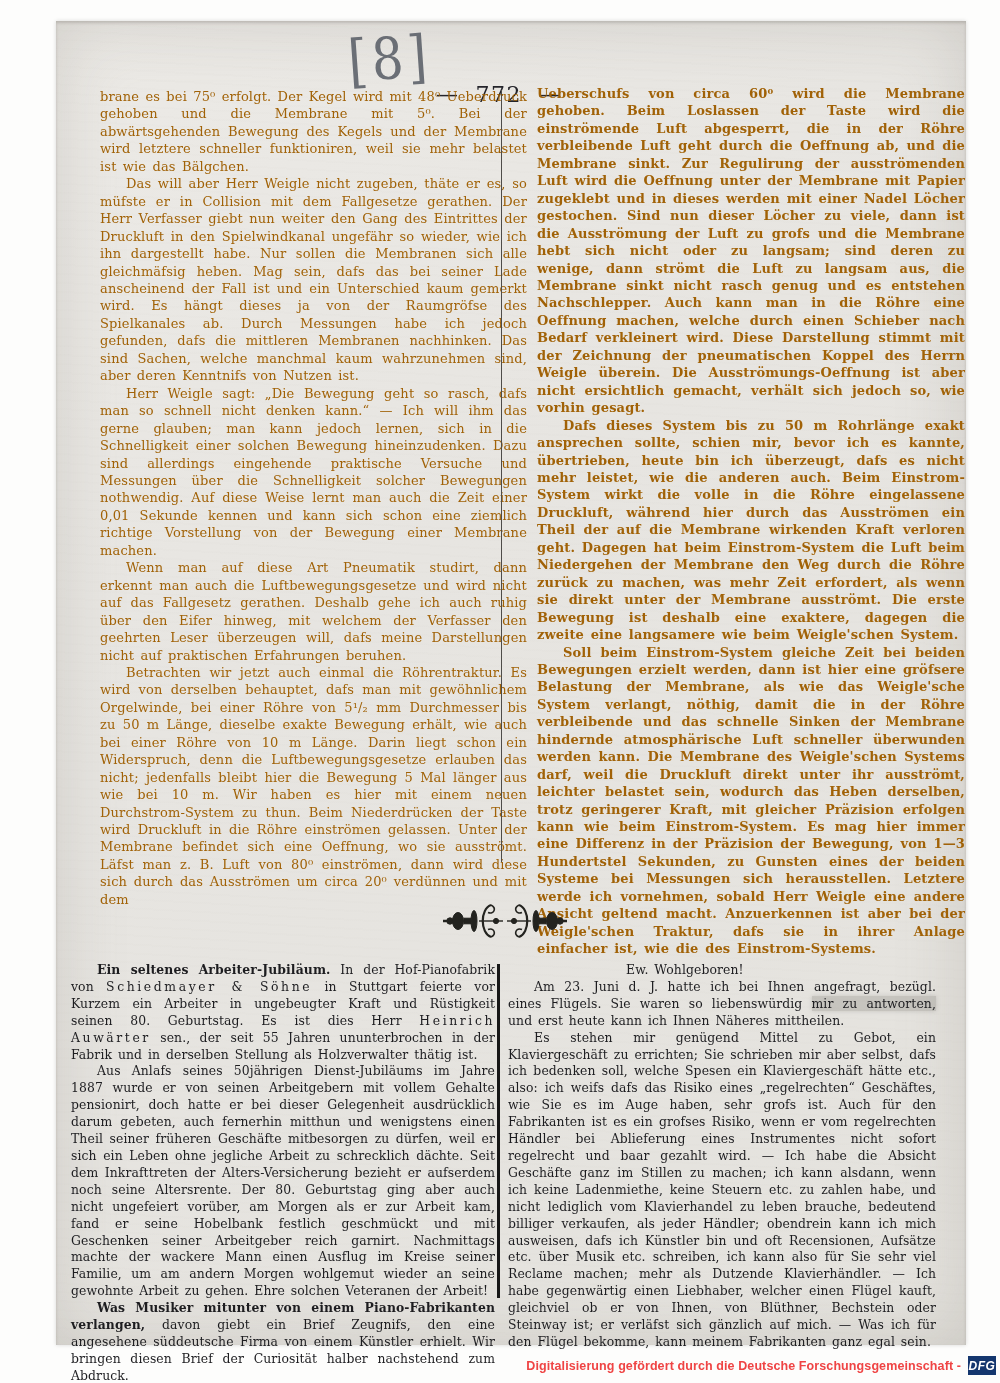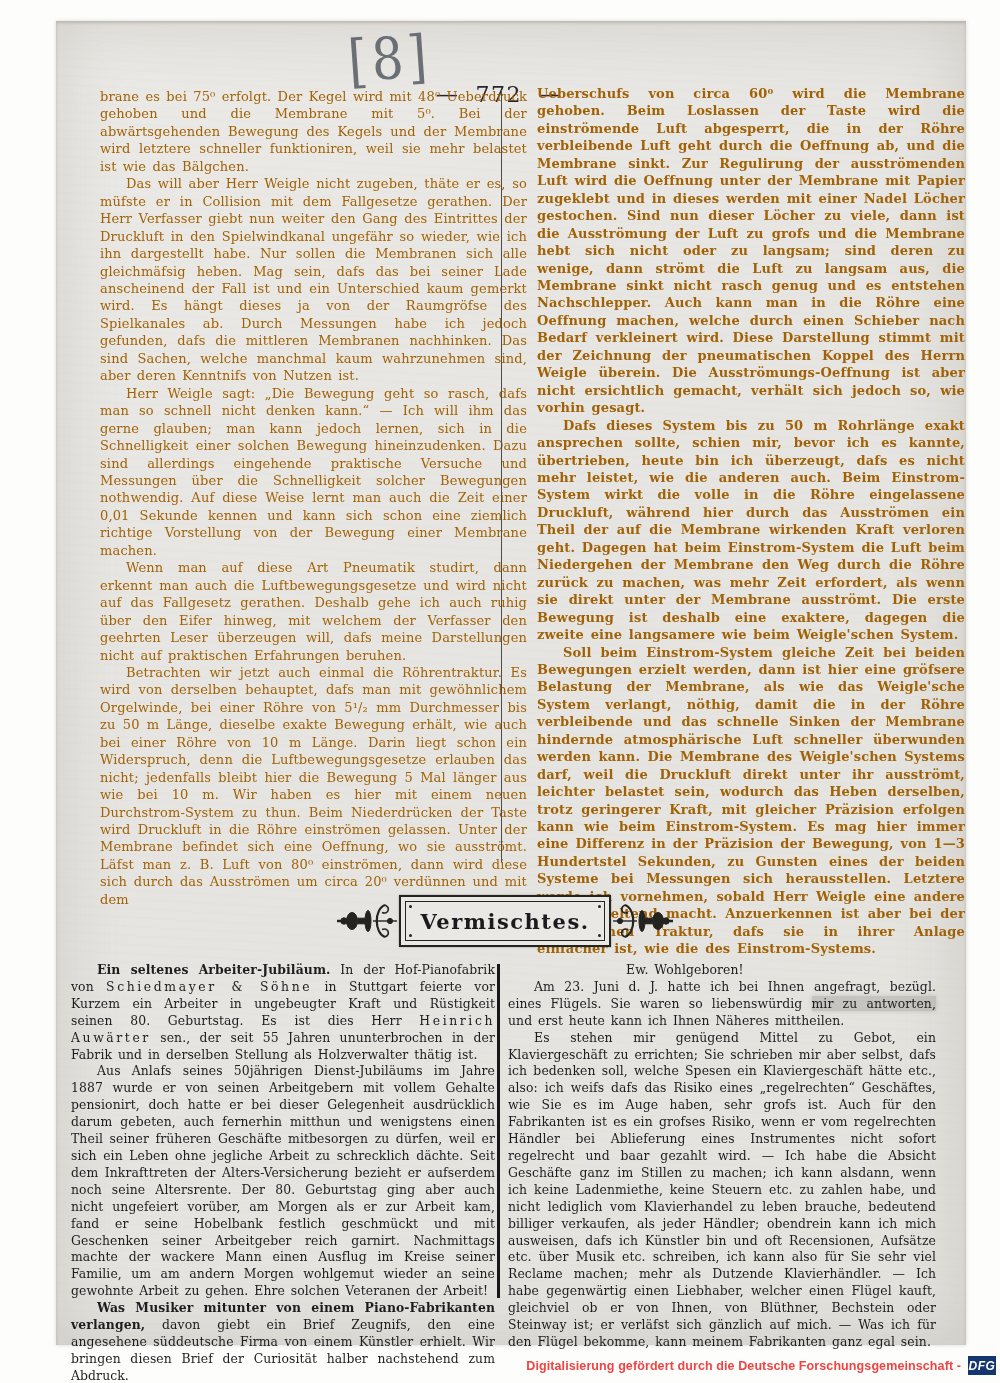--- a/index.html
+++ b/index.html
@@ -88,28 +88,20 @@
         <ellipse cx="15" cy="22" rx="5.5" ry="8.5"></ellipse>
         <rect x="21" y="19.2" width="7" height="5.6"></rect>
         <ellipse cx="31" cy="22" rx="3" ry="10.5"></ellipse>
         <path d="M48,6 C37,10 37,34 48,38" fill="none" stroke-width="2.2"></path>
         <path d="M48,6 C54,9 51,16 45,13.5" fill="none" stroke-width="1.6"></path>
         <path d="M48,38 C54,35 51,28 45,30.5" fill="none" stroke-width="1.6"></path>
         <circle cx="53" cy="22" r="2.6"></circle>
         <line x1="36" y1="22" x2="60" y2="22" stroke-width="1.4"></line>
       </g>
     </svg>
-    <div id="banner-frame">
-      <div class="inner"></div>
-      <span class="dot tl"></span>
-      <span class="dot tr"></span>
-      <span class="dot bl"></span>
-      <span class="dot br"></span>
-      <span id="section-title">Vermischtes.</span>
-    </div>
     <svg class="banner-orn right" viewBox="0 0 62 44" width="62" height="44">
       <g stroke="#23231f" fill="#23231f">
         <line x1="0" y1="22" x2="10" y2="22" stroke-width="2.5"></line>
         <circle cx="7" cy="22" r="3.2"></circle>
         <ellipse cx="15" cy="22" rx="5.5" ry="8.5"></ellipse>
         <rect x="21" y="19.2" width="7" height="5.6"></rect>
         <ellipse cx="31" cy="22" rx="3" ry="10.5"></ellipse>
         <path d="M48,6 C37,10 37,34 48,38" fill="none" stroke-width="2.2"></path>
         <path d="M48,6 C54,9 51,16 45,13.5" fill="none" stroke-width="1.6"></path>
         <path d="M48,38 C54,35 51,28 45,30.5" fill="none" stroke-width="1.6"></path>

